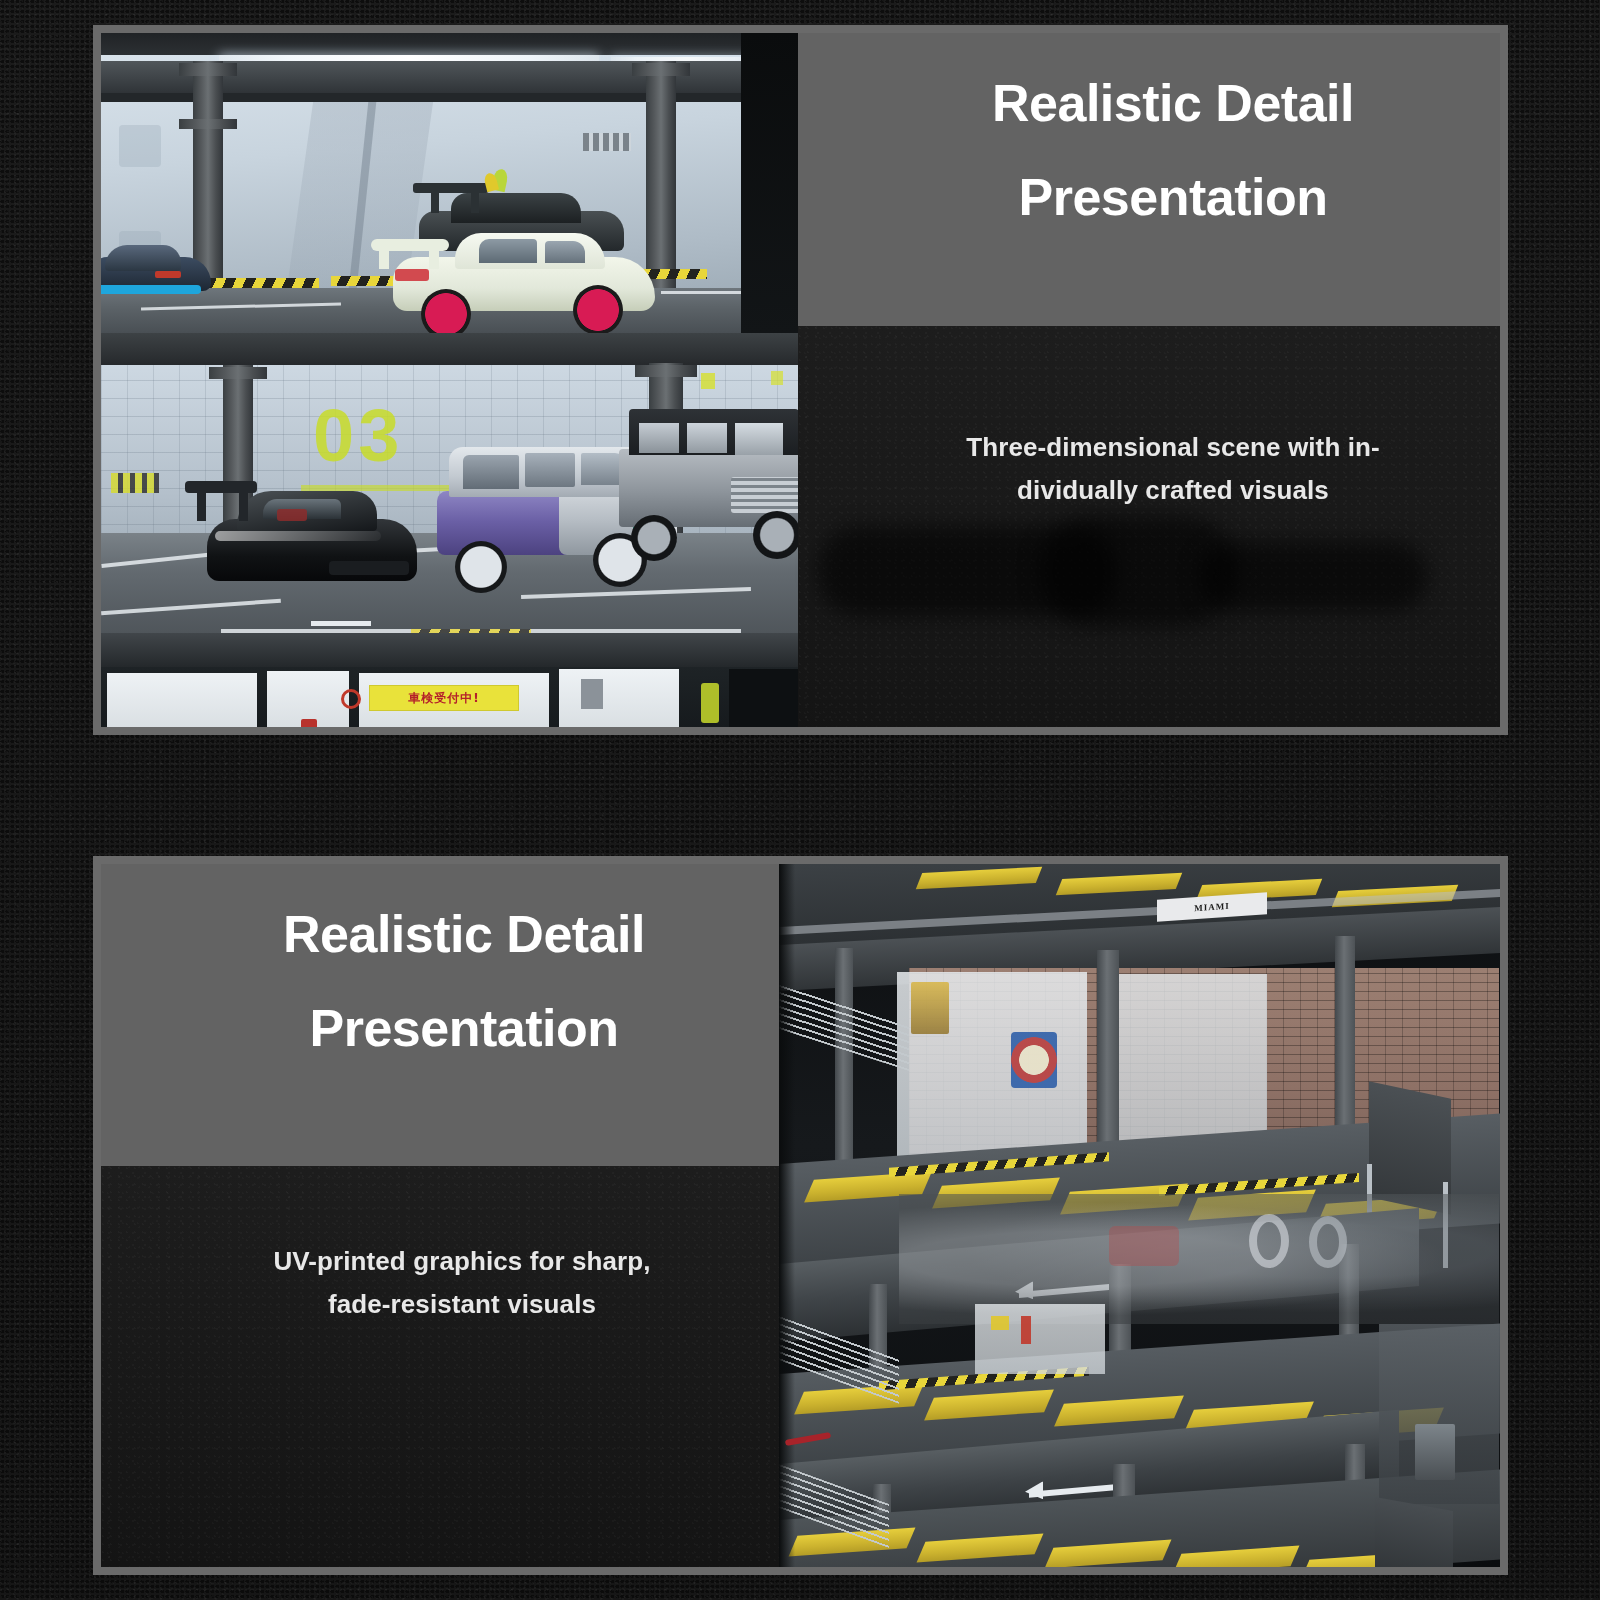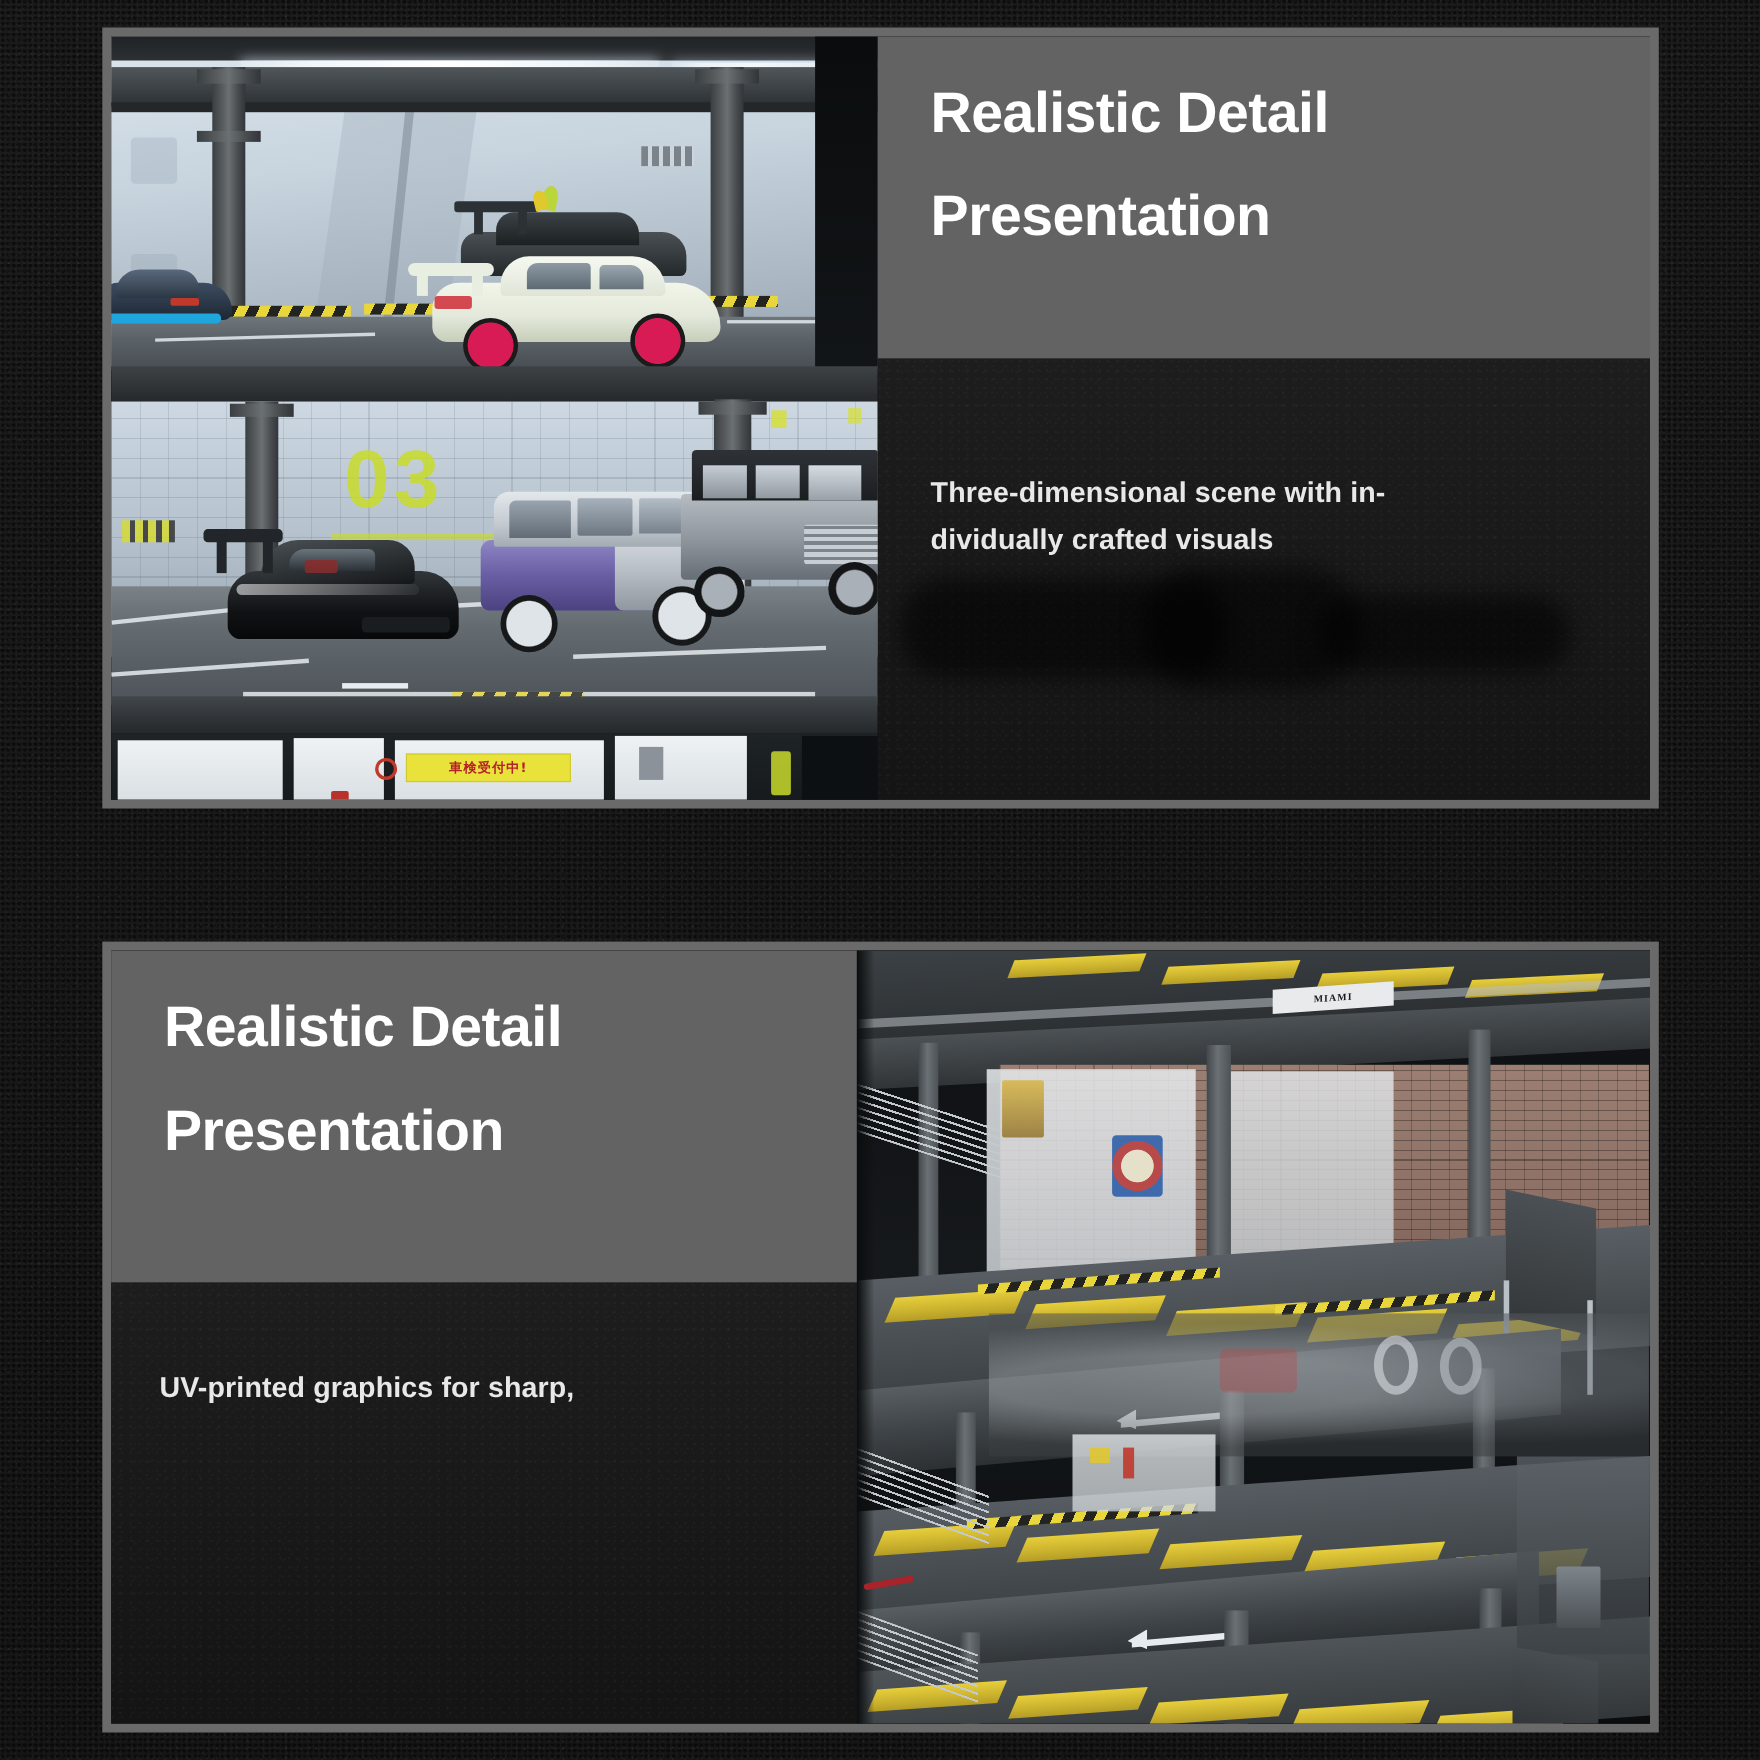--- a/index.html
+++ b/index.html
@@ -28,21 +28,21 @@
     position:absolute;
     border:8px solid #6a6a6a;
     background:#181818;
     overflow:hidden;
   }
   #panel-1 { left:93px;  top:25px;  width:1415px; height:710px; }
   #panel-2 { left:93px;  top:856px; width:1415px; height:719px; }
 
   .panel-inner { position:absolute; inset:0; display:flex; }
   .photo { position:relative; overflow:hidden; background:#0b0b0b; }
-  .textcol { position:relative; flex:1; }
+  .textcol { position:relative; flex:1;text-align:center; }
 
   
   .title-block {
     background:#636363;
     padding:44px 0 34px 48px;
   }
   .title-line {
     color:#ffffff;
     font-size:52px;
     font-weight:bold;
@@ -351,20 +351,21 @@
 
     <div class="textcol">
       <div class="title-block" style="height:302px;">
         <div class="title-line">Realistic Detail</div>
         <div class="title-line">Presentation</div>
       </div>
       <div class="body-block" style="height:401px;">
         <div class="dark-fill"></div>
         <div style="position:relative;padding:74px 0 0 44px;">
           <div class="body-text">UV-printed graphics for sharp,</div>
+          <div class="body-text">fade-resistant visuals</div>
         </div>
       </div>
     </div>
 
     <div class="photo" id="photo-2">
 
       <div style="position:absolute;inset:0;background:linear-gradient(180deg,#0c0e10 0%,#16191c 40%,#0a0c0e 100%);"></div>
 
       <div class="deck2" style="left:0;top:0;width:721px;height:96px;background:linear-gradient(180deg,#3c4145,#2a2e31);transform:skewY(-3deg);transform-origin:left top;"></div>
       <div class="bay-y" style="left:140px;top:6px;width:120px;height:16px;transform:skewY(-3deg) skewX(-22deg);"></div>

